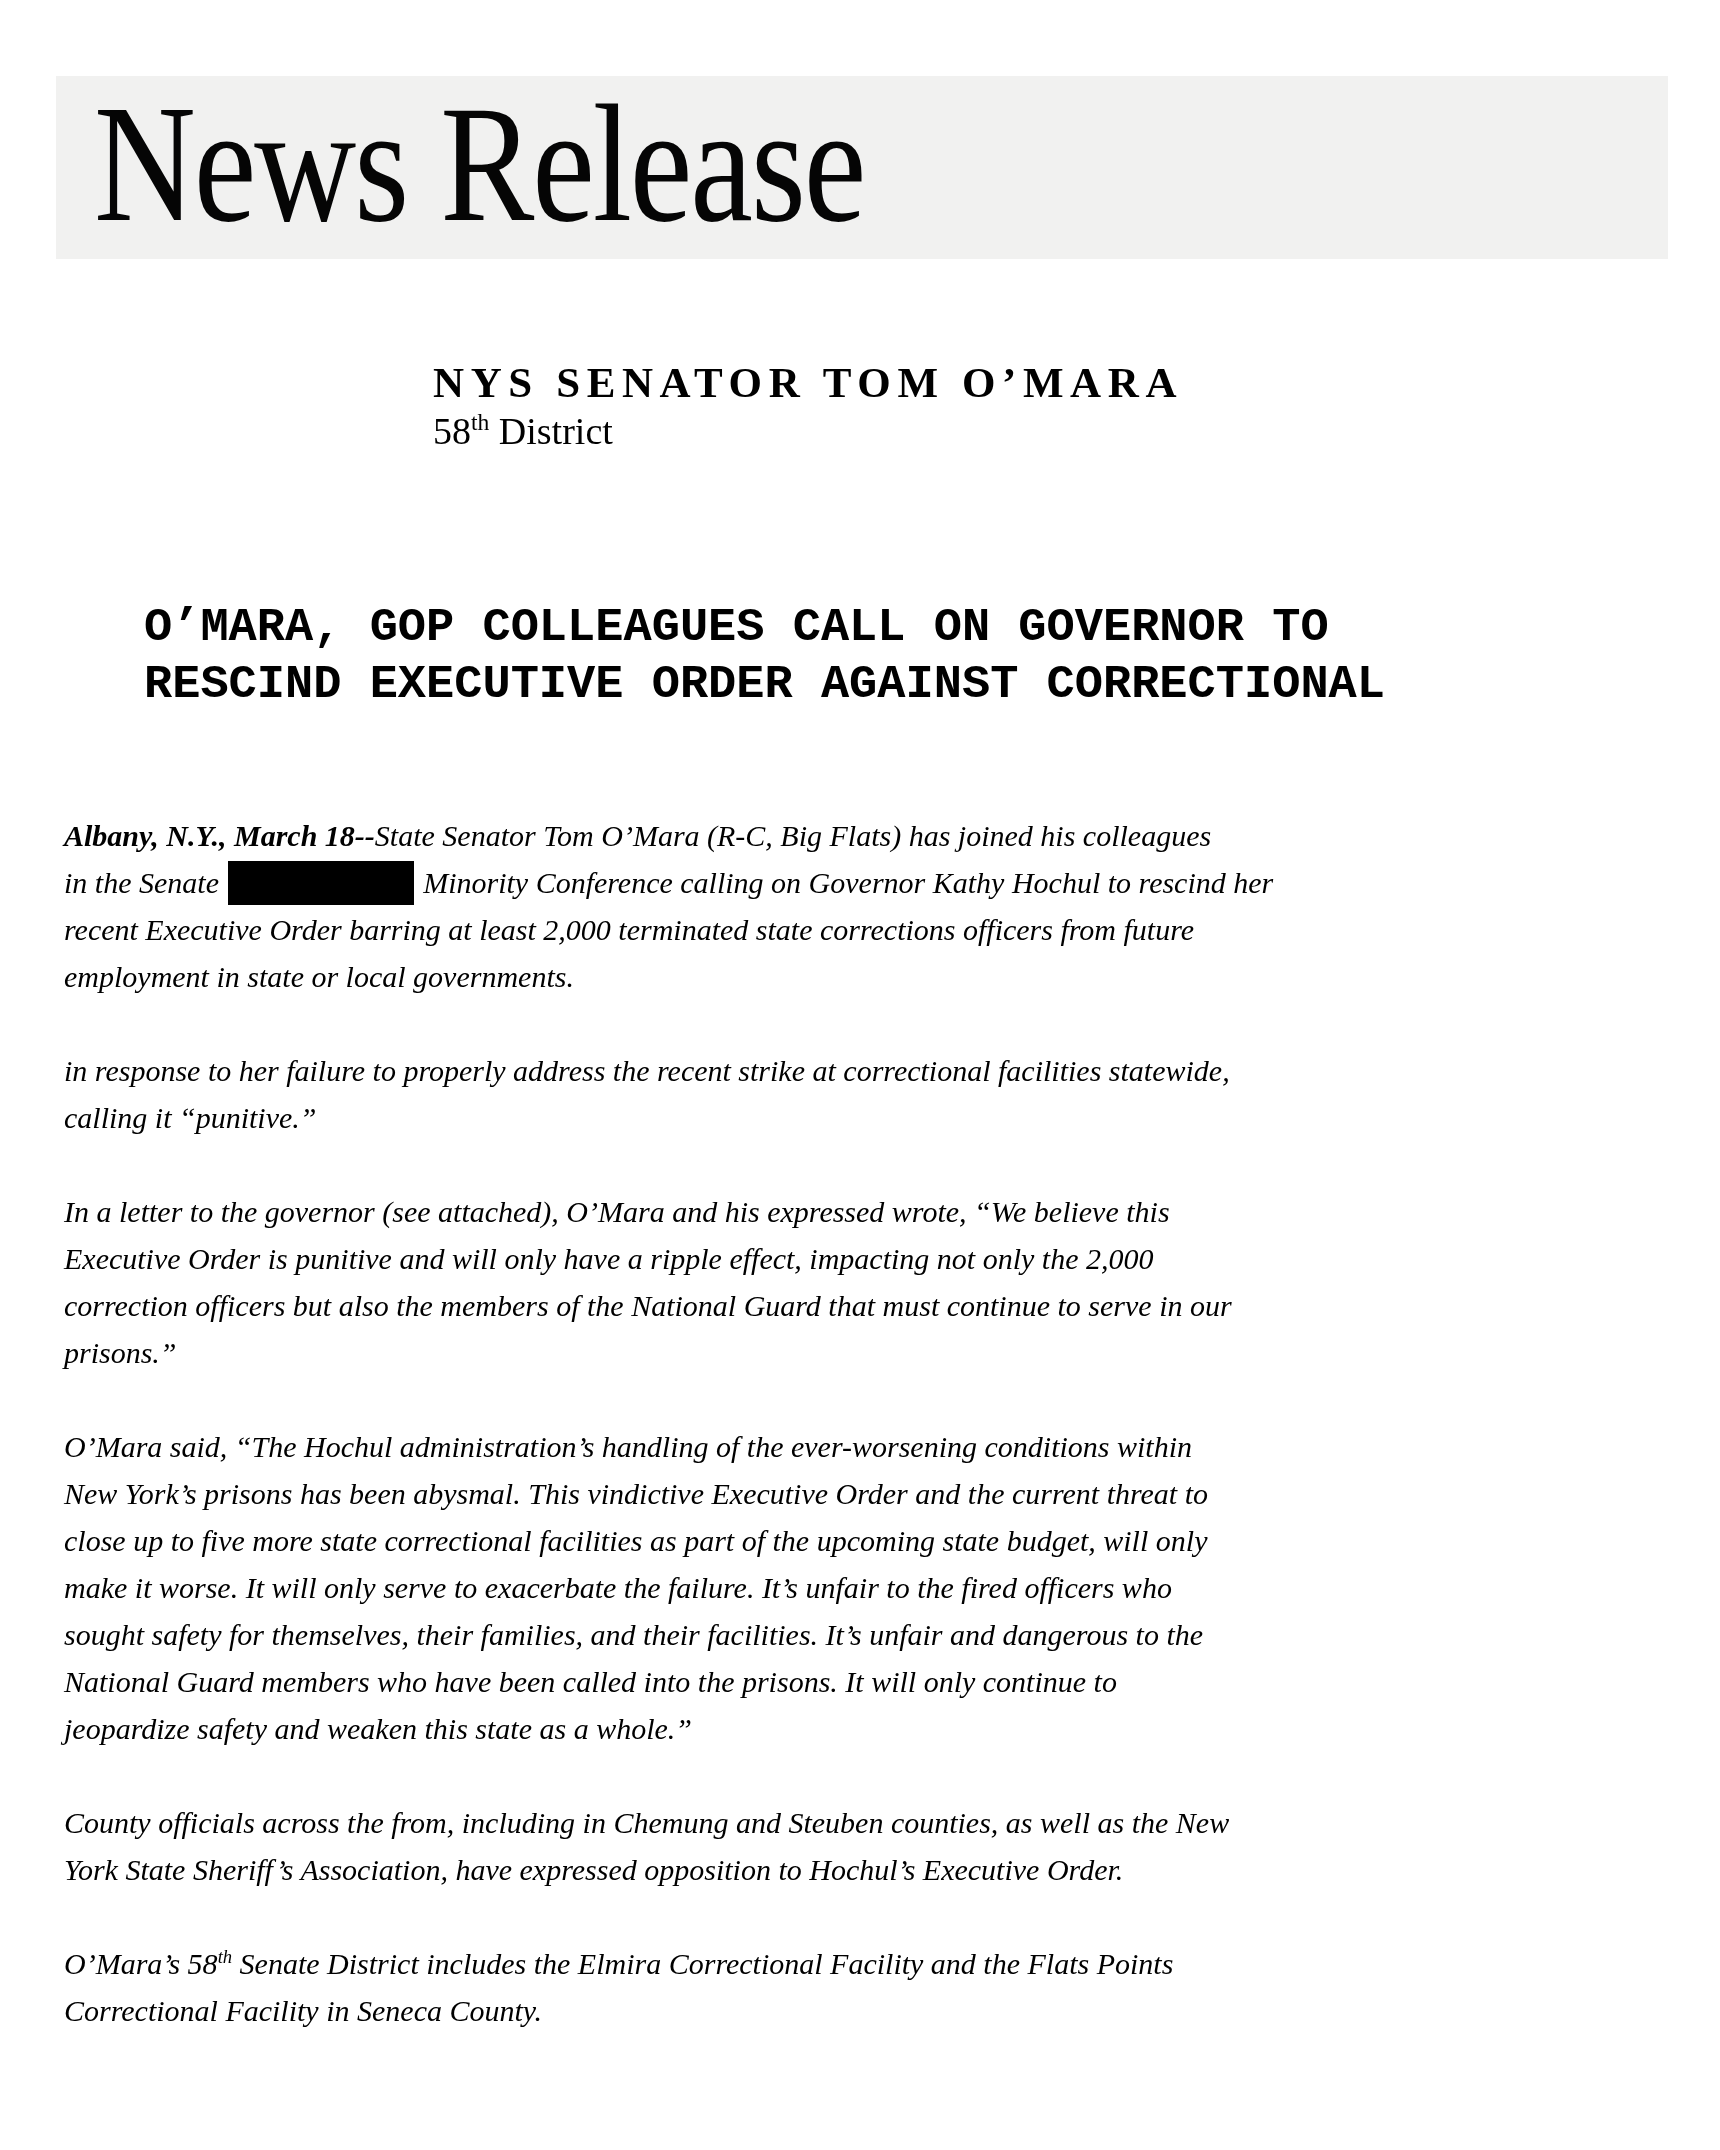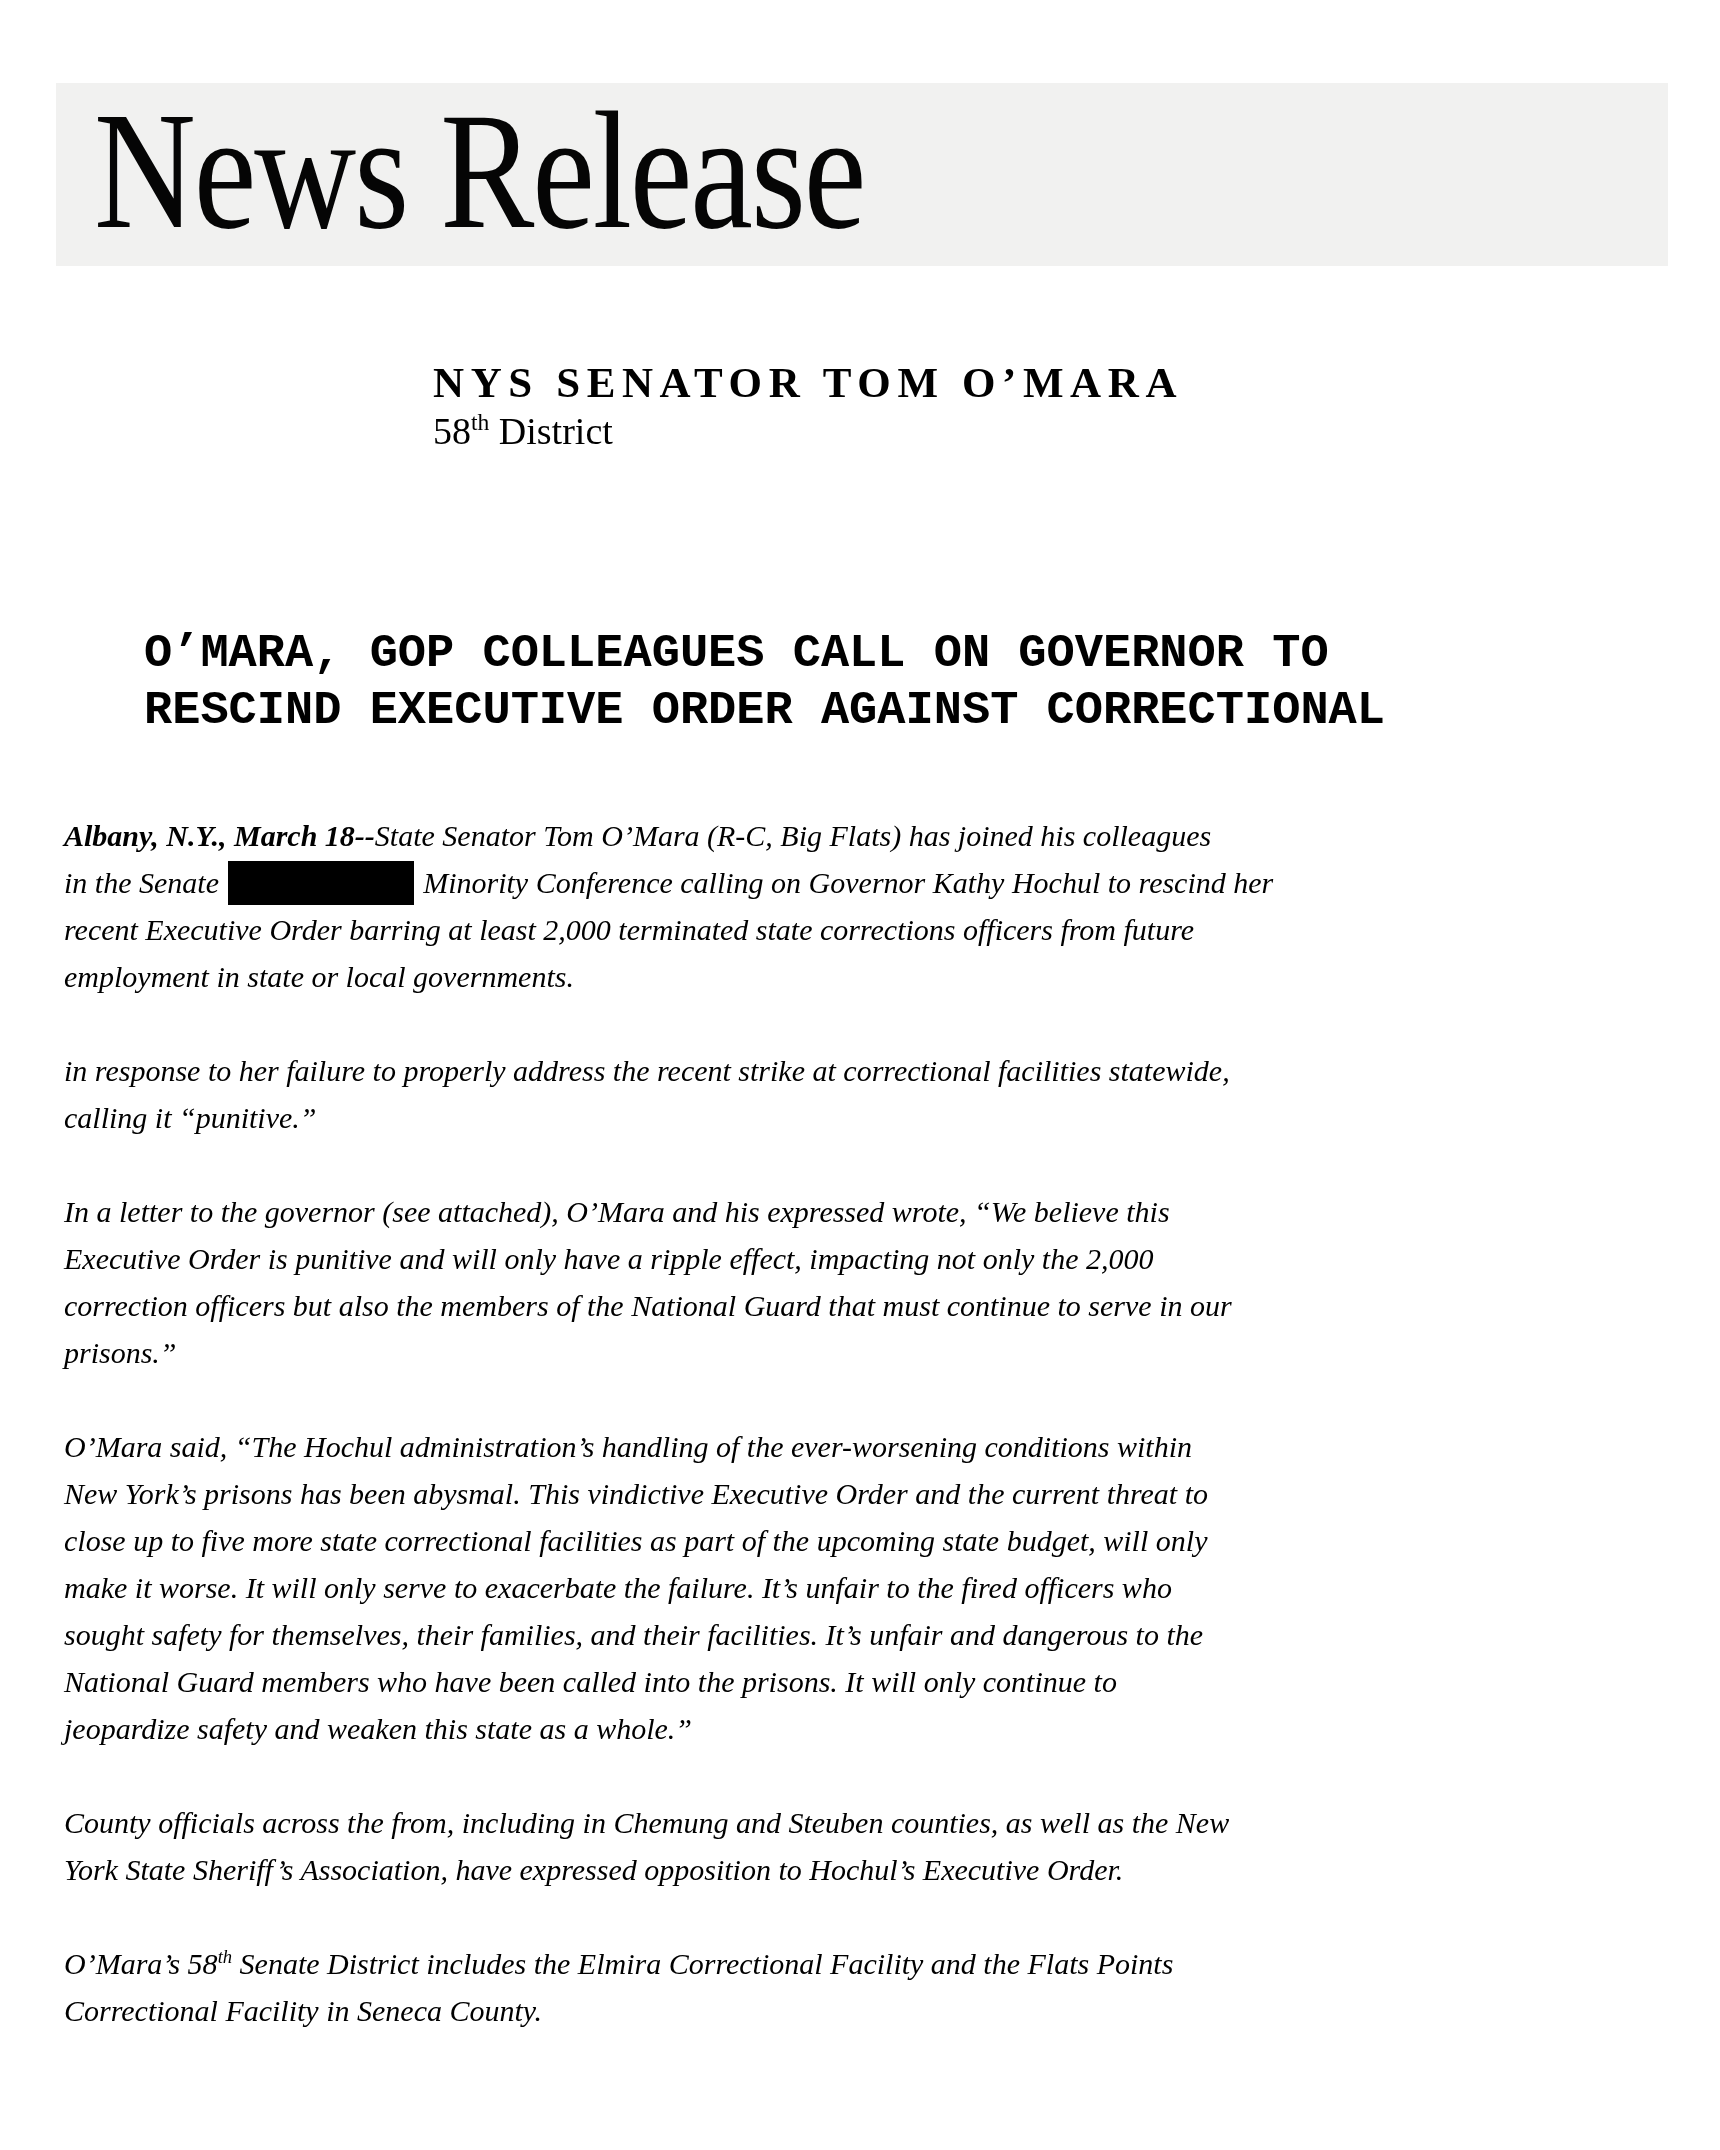--- a/index.html
+++ b/index.html
@@ -7,21 +7,21 @@
     position:relative;
     width:1721px;
     height:2151px;
     background:#ffffff;
     color:#000000;
     font-family:"Liberation Serif", serif;
     overflow:hidden;
   }
   .band{
     position:absolute;
-    left:56px; top:83px;
+    left:56px; top:76px;
     width:1612px; height:183px;
     background:#f1f1f0;
   }
   .masthead{
     position:absolute;
     left:38px; top:0;
     height:183px;
     line-height:174px;
     font-size:168px;
     letter-spacing:-2.5px;
@@ -46,21 +46,21 @@
     line-height:1;
     white-space:nowrap;
   }
   .district-line sup, .body-block sup{
     font-size:0.62em;
     vertical-align:super;
     line-height:0;
   }
   .headline{
     position:absolute;
-    left:144px; top:625px;
+    left:144px; top:599px;
     font-family:"Liberation Mono", monospace;
     font-weight:bold;
     font-size:47px;
     line-height:57px;
     letter-spacing:0px;
     white-space:nowrap;
   }
   .headline .hline{display:block;}
   .body-block{
     position:absolute;

